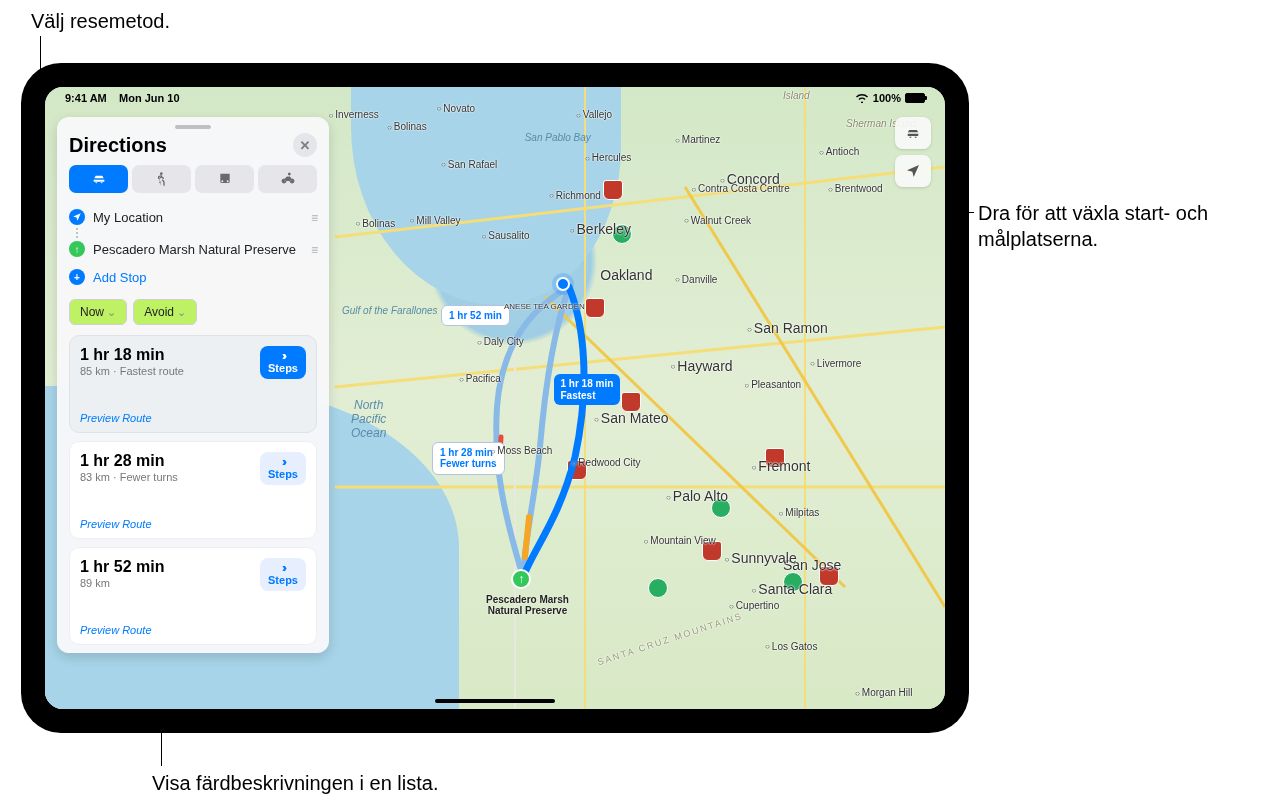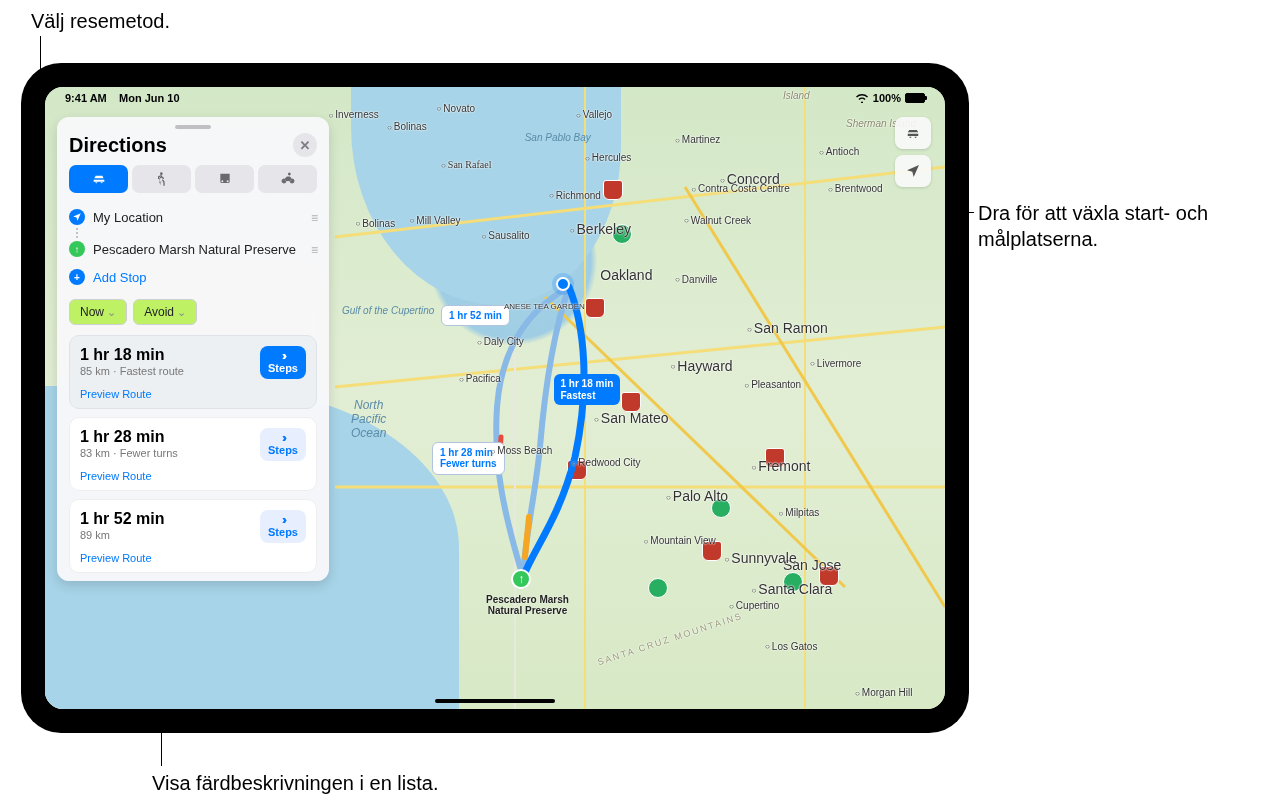--- a/index.html
+++ b/index.html
@@ -277,23 +277,24 @@
     border-radius: 8px;
     padding: 4px 8px 5px 8px;
     font-size: 11px;
     font-weight: 600;
     display: flex; flex-direction: column; align-items: center;
     line-height: 1;
   }
   .route-card.selected .steps-btn { background: #007aff; color: #fff; }
   .steps-btn .arrows { font-size: 12px; letter-spacing: -3px; margin-bottom: 1px;}
   .preview-link {
-    margin-top: 9px;
+    margin-top: 33px;
     font-size: 11px;
     color: #007aff;
+    font-style: italic;
   }
   .home-indicator {
     position: absolute;
     bottom: 6px; left: 50%;
     transform: translateX(-50%);
     width: 120px; height: 4px;
     background: #000;
     border-radius: 2px;
     z-index: 60;
   }
@@ -372,21 +373,21 @@
         <span>Fewer turns</span>
       </div>
       <div class="route-badge alt" style="left:44.0%; top:35.0%;">
         <span>1 hr 52 min</span>
       </div>
 
       <div class="ocean-label" style="left:34%; top:50%;">
         
         North<br>Pacific<br>Ocean
       </div>
-      <div class="ocean-label" style="left:33%; top:35%; font-size:10px;">Gulf of the Cupertino</div>
+      <div class="ocean-label" style="left:33%; top:35%; font-size:10px;">Gulf of the Farallones</div>
       <div class="ocean-label" style="left:53.3%; top:7.2%; font-size:10px;">San Pablo Bay</div>
 
       <div class="city-label big" style="left:82%; top:75.5%;">San Jose</div>
       <div class="city-label big" style="left:61.7%; top:29%;">Oakland</div>
       <div class="city-label big city-dot" style="left:78.5%; top:59.7%;">Fremont</div>
       <div class="city-label big city-dot" style="left:69.5%; top:43.5%;">Hayward</div>
       <div class="city-label big city-dot" style="left:58.3%; top:21.5%;">Berkeley</div>
       <div class="city-label city-dot" style="left:56.0%; top:16.5%;">Richmond</div>
       <div class="city-label big city-dot" style="left:75.0%; top:13.5%;">Concord</div>
       <div class="city-label city-dot" style="left:71.0%; top:20.5%;">Walnut Creek</div>
@@ -403,21 +404,21 @@
       <div class="city-label big city-dot" style="left:75.5%; top:74.5%;">Sunnyvale</div>
       <div class="city-label city-dot" style="left:66.5%; top:72.0%;">Mountain View</div>
       <div class="city-label big city-dot" style="left:78.5%; top:79.5%;">Santa Clara</div>
       <div class="city-label big city-dot" style="left:61.0%; top:52.0%;">San Mateo</div>
       <div class="city-label city-dot" style="left:58.5%; top:59.5%;">Redwood City</div>
       <div class="city-label city-dot" style="left:48.0%; top:40.0%;">Daly City</div>
       <div class="city-label city-dot" style="left:46.0%; top:46.0%;">Pacifica</div>
       <div class="city-label city-dot" style="left:49.5%; top:57.5%;">Moss Beach</div>
       <div class="city-label city-dot" style="left:48.5%; top:23.0%;">Sausalito</div>
       <div class="city-label city-dot" style="left:40.5%; top:20.5%;">Mill Valley</div>
-      <div class="city-label city-dot" style="left:44.0%; top:11.5%;font-family:Liberation Serif, serif;">San Rafael</div>
+      <div class="city-label city-dot" style="left:44.0%; top:11.5%;">San Rafael</div>
       <div class="city-label city-dot" style="left:43.5%; top:2.5%;">Novato</div>
       <div class="city-label city-dot" style="left:59.0%; top:3.5%;">Vallejo</div>
       <div class="city-label city-dot" style="left:60.0%; top:10.5%;">Hercules</div>
       <div class="city-label city-dot" style="left:70.0%; top:7.5%;">Martinez</div>
       <div class="city-label city-dot" style="left:70.0%; top:30.0%;">Danville</div>
       <div class="city-label city-dot" style="left:71.8%; top:15.5%;">Contra Costa Centre</div>
       <div class="city-label city-dot" style="left:34.5%; top:21.0%;">Bolinas</div>
       <div class="city-label city-dot" style="left:38.0%; top:5.5%;">Bolinas</div>
       <div class="city-label city-dot" style="left:31.5%; top:3.5%;">Inverness</div>
       <div class="city-label" style="left:89.0%; top:5.0%; font-style:italic; color:#8a8a6a;">Sherman Island</div>

